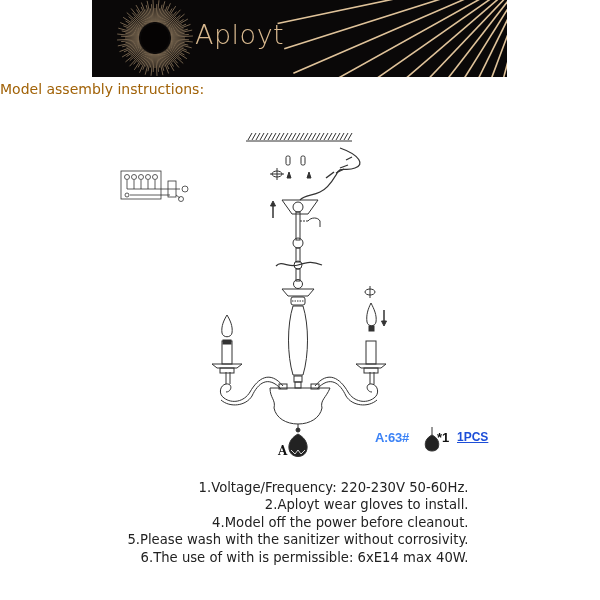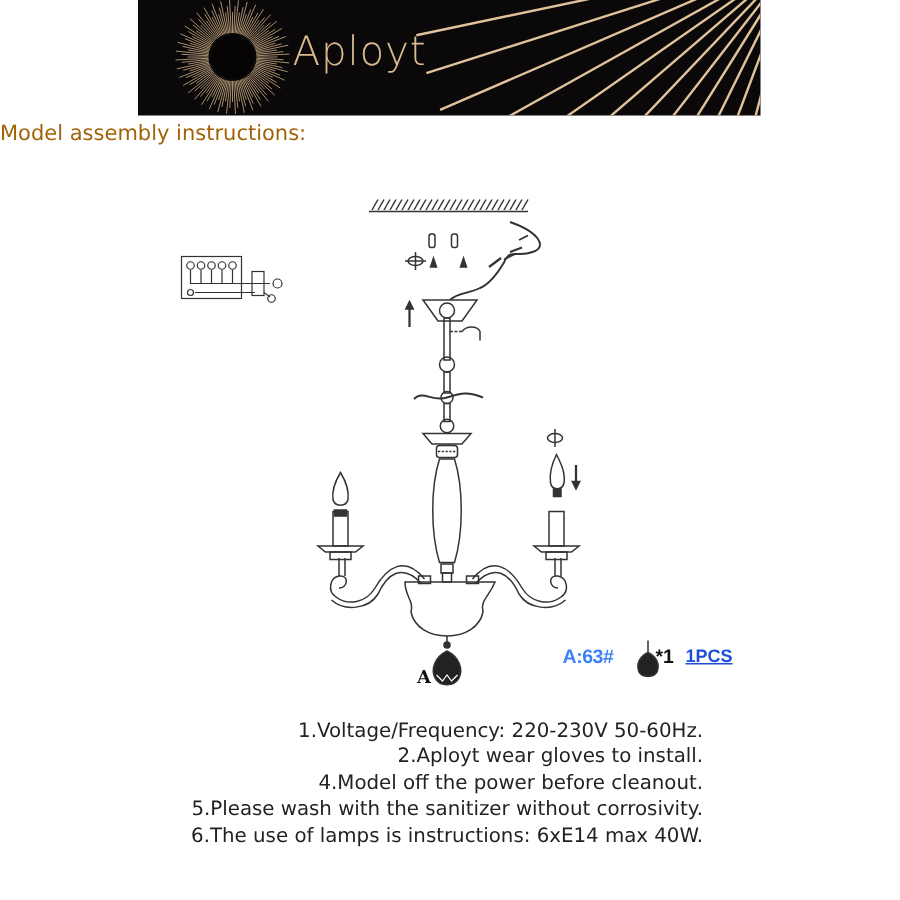--- a/index.html
+++ b/index.html
@@ -341,14 +341,14 @@
 <span class="letter-a">A</span>
 <span class="part-label">A:63#</span>
 <span class="part-mult" style="left:437px">*1</span>
 <span class="part-qty">1PCS</span>
 
 <ol class="notes">
   <li><span class="num">1.</span><span>Voltage/Frequency: 220-230V 50-60Hz.</span></li>
   <li><span class="num">2.</span><span>Aployt wear gloves to install.</span></li>
   <li><span class="num">4.</span><span>Model off the power before cleanout.</span></li>
   <li><span class="num">5.</span><span>Please wash with the sanitizer without corrosivity.</span></li>
-  <li><span class="num">6.</span><span>The use of lamps is instructions: 6xE14 max 40W.</span></li>
+  <li><span class="num">6.</span><span>The use of with is permissible: 6xE14 max 40W.</span></li>
 </ol>
 
 </body></html>

